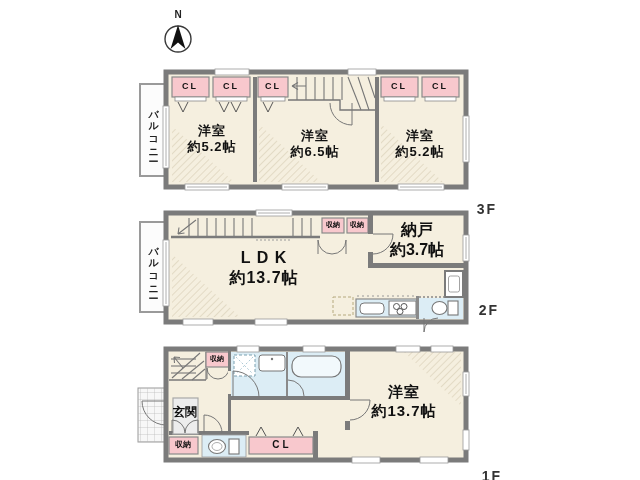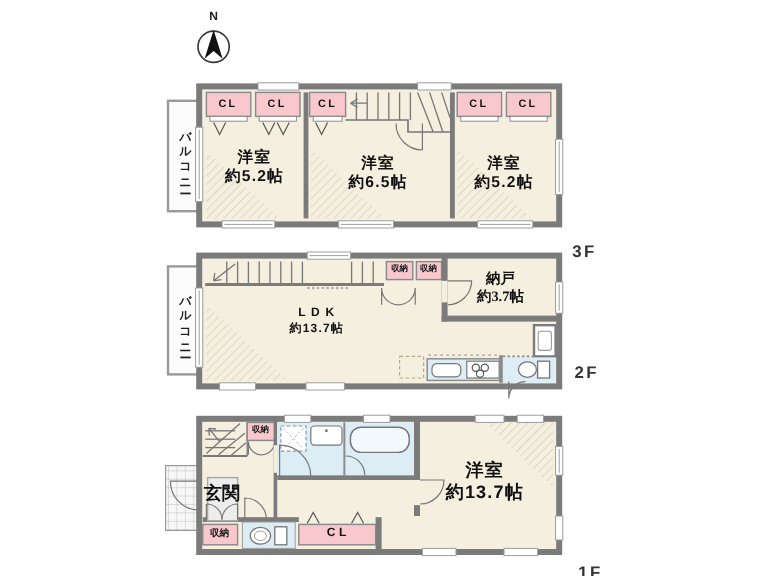--- a/index.html
+++ b/index.html
@@ -2,28 +2,28 @@
 <html><head>
 <meta charset="utf-8">
 <style>
   html,body{margin:0;padding:0;background:#fff;}
   #canvas{position:relative;width:640px;height:480px;background:#ffffff;overflow:hidden;
           font-family:"Liberation Sans","DejaVu Sans",sans-serif;}
   #linework{position:absolute;left:0;top:0;}
   .lbl{position:absolute;transform:translate(-50%,-50%);text-align:center;color:#111;
        font-weight:bold;white-space:nowrap;line-height:1.25;}
   .room13{font-size:13px;letter-spacing:1px;}
-  .room14{font-size:10px;letter-spacing:1px;}
+  .room14{font-size:16px;letter-spacing:1px;}
   .room15{font-size:15px;letter-spacing:1px;}
-  .room12{font-size:12px;font-family:Liberation Serif, serif;}
+  .room12{font-size:16px;}
   .cl{font-size:9px;letter-spacing:2px;}
   .cl10{font-size:10px;letter-spacing:3px;}
   .tiny{font-size:7px;letter-spacing:0;}
   .tiny8{font-size:8px;letter-spacing:0;}
-  .genkan{font-size:15px;letter-spacing:0;}
+  .genkan{font-size:12px;letter-spacing:0;}
   .floor-tag{font-size:14px;font-weight:600;letter-spacing:2px;color:#333;}
   .north{font-size:10px;font-weight:bold;color:#222;}
   .vlbl{position:absolute;transform:translate(-50%,-50%);writing-mode:vertical-rl;
         text-orientation:upright;font-size:10px;font-weight:bold;letter-spacing:2px;color:#222;}
 </style>
 </head>
 <body>
 
 <div id="canvas">
 

